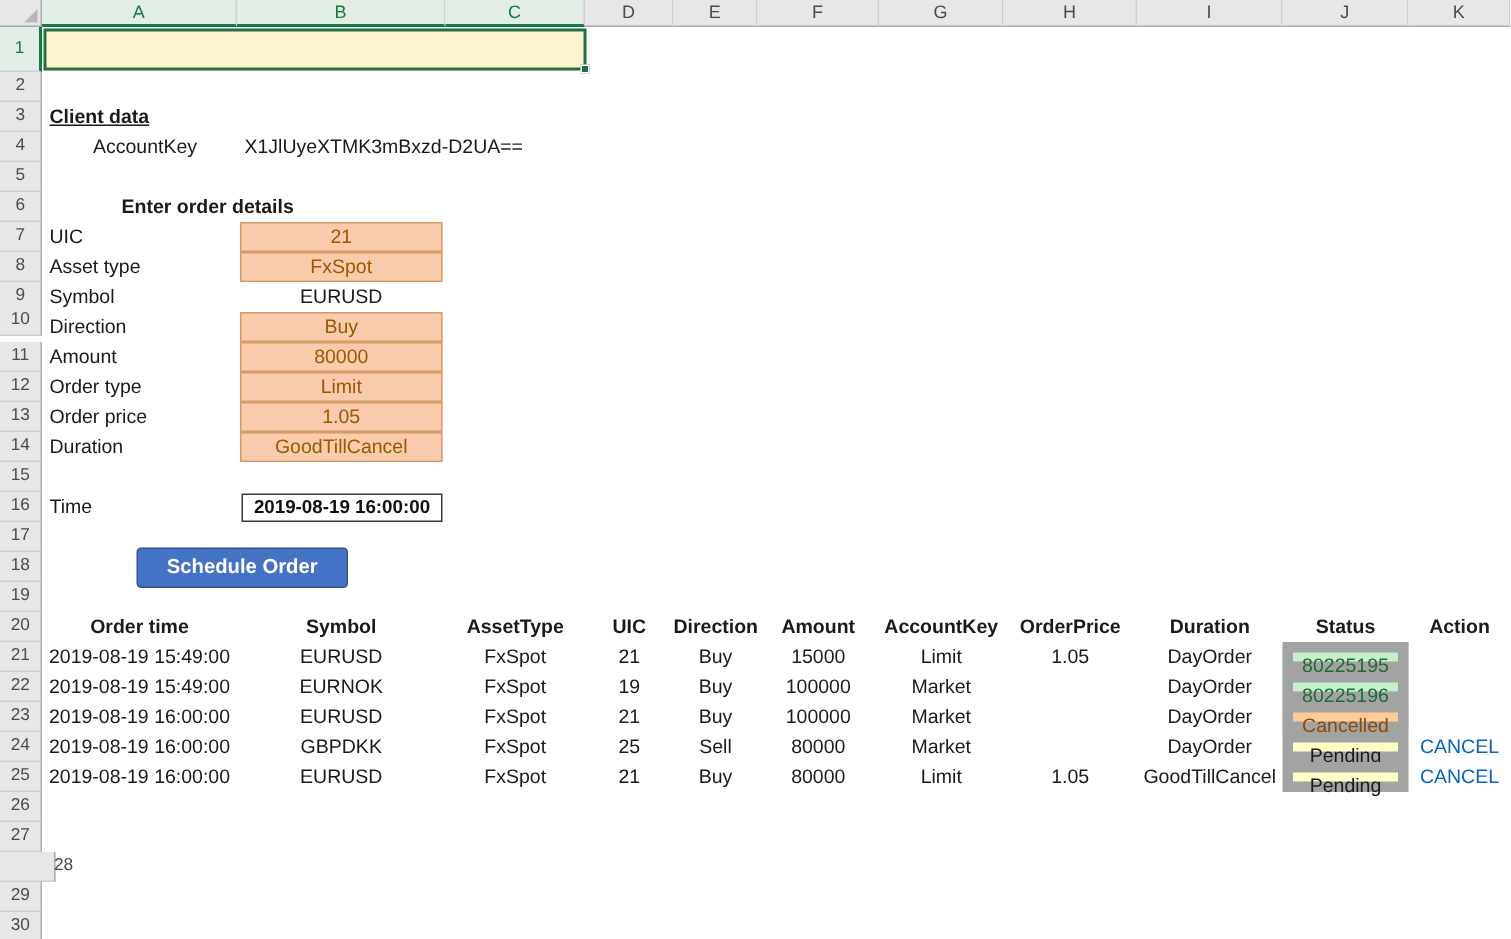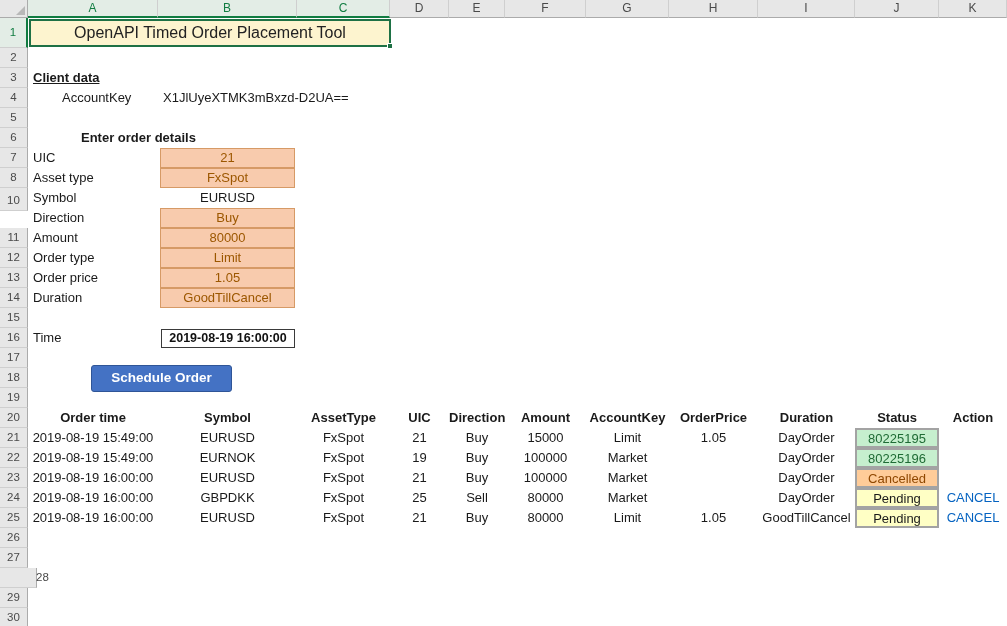--- a/index.html
+++ b/index.html
@@ -37,21 +37,21 @@
   .btn{position:absolute;left:91px;top:365px;width:141px;height:27px;background:var(--button-fill);
         border:1px solid var(--button-border);border-radius:3px;color:var(--button-text);font-weight:bold;
         font-size:13.5px;text-align:center;line-height:24px;cursor:pointer;}
 
   
   .orders{position:absolute;left:28px;top:408px;display:grid;
         grid-template-columns:130px 139px 93px 59px 56px 81px 83px 89px 97px 84px 68px;grid-auto-rows:20px;}
   .orow{display:contents;}
   .ocell{font-size:13px;line-height:20px;text-align:center;color:#1a1a1a;white-space:nowrap;}
   .ohead{font-weight:bold;}
-  .status{border:2px solid #a3a3a3;line-height:18px;}
+  .status{border:7px solid #a3a3a3;line-height:18px;}
   .status.success{background:var(--status-success-fill);color:var(--status-success-text);}
   .status.cancelled{background:var(--status-cancelled-fill);color:var(--status-cancelled-text);}
   .status.pending{background:var(--status-pending-fill);color:var(--status-pending-text);}
   .link{color:var(--link);cursor:pointer;}
 </style>
 </head>
 <body>
 
 <div class="sheet">
 
@@ -72,21 +72,21 @@
   <div id="row-headers">
       <div class="rowhead sel" style="top: 18px; height: 30px; line-height: 29px;">1</div>
       <div class="rowhead" style="top: 48px; height: 20px; line-height: 19px;">2</div>
       <div class="rowhead" style="top: 68px; height: 20px; line-height: 19px;">3</div>
       <div class="rowhead" style="top: 88px; height: 20px; line-height: 19px;">4</div>
       <div class="rowhead" style="top: 108px; height: 20px; line-height: 19px;">5</div>
       <div class="rowhead" style="top: 128px; height: 20px; line-height: 19px;">6</div>
       <div class="rowhead" style="top: 148px; height: 20px; line-height: 19px;">7</div>
       <div class="rowhead" style="top: 168px; height: 20px; line-height: 19px;">8</div>
       <div class="rowhead" style="top: 188px; height: 20px; line-height: 19px;">9</div>
-      <div class="rowhead" style="top: 191px; height: 20px; line-height: 19px;">10</div>
+      <div class="rowhead" style="top: 204px; height: 20px; line-height: 19px;">10</div>
       <div class="rowhead" style="top: 228px; height: 20px; line-height: 19px;">11</div>
       <div class="rowhead" style="top: 248px; height: 20px; line-height: 19px;">12</div>
       <div class="rowhead" style="top: 268px; height: 20px; line-height: 19px;">13</div>
       <div class="rowhead" style="top: 288px; height: 20px; line-height: 19px;">14</div>
       <div class="rowhead" style="top: 308px; height: 20px; line-height: 19px;">15</div>
       <div class="rowhead" style="top: 328px; height: 20px; line-height: 19px;">16</div>
       <div class="rowhead" style="top: 348px; height: 20px; line-height: 19px;">17</div>
       <div class="rowhead" style="top: 368px; height: 20px; line-height: 19px;">18</div>
       <div class="rowhead" style="top: 388px; height: 20px; line-height: 19px;">19</div>
       <div class="rowhead" style="top: 408px; height: 20px; line-height: 19px;">20</div>
@@ -96,21 +96,20 @@
       <div class="rowhead" style="top: 488px; height: 20px; line-height: 19px;">24</div>
       <div class="rowhead" style="top: 508px; height: 20px; line-height: 19px;">25</div>
       <div class="rowhead" style="top: 528px; height: 20px; line-height: 19px;">26</div>
       <div class="rowhead" style="top: 548px; height: 20px; line-height: 19px;">27</div>
       <div class="rowhead" style="top: 568px; height: 20px; line-height: 19px; padding-left: 36px;">28</div>
       <div class="rowhead" style="top: 588px; height: 20px; line-height: 19px;">29</div>
       <div class="rowhead" style="top: 608px; height: 20px; line-height: 19px;">30</div>
     </div>
 
   <div class="title-cell">
-    <span>OpenAPI Timed Order Placement Tool</span>
     <span class="fill-handle"></span>
   </div>
 
   <div class="cell bold" style="left:33px;top:68px;text-decoration:underline;">Client data</div>
   <div class="cell" style="left:33px;top:88px;margin-left:29px;">AccountKey</div>
   <div class="cell" style="left:163px;top:88px;">X1JlUyeXTMK3mBxzd-D2UA==</div>
 
   <div class="cell bold" style="left:33px;top:128px;margin-left:48px;">Enter order details</div>
 
   <div class="cell" style="left:33px;top:148px;">UIC</div>

